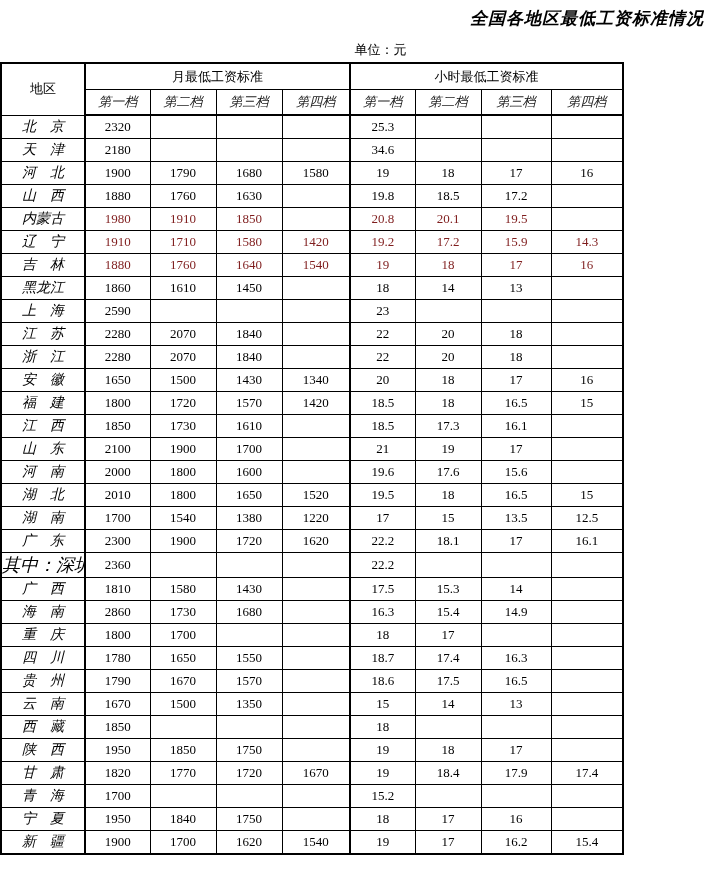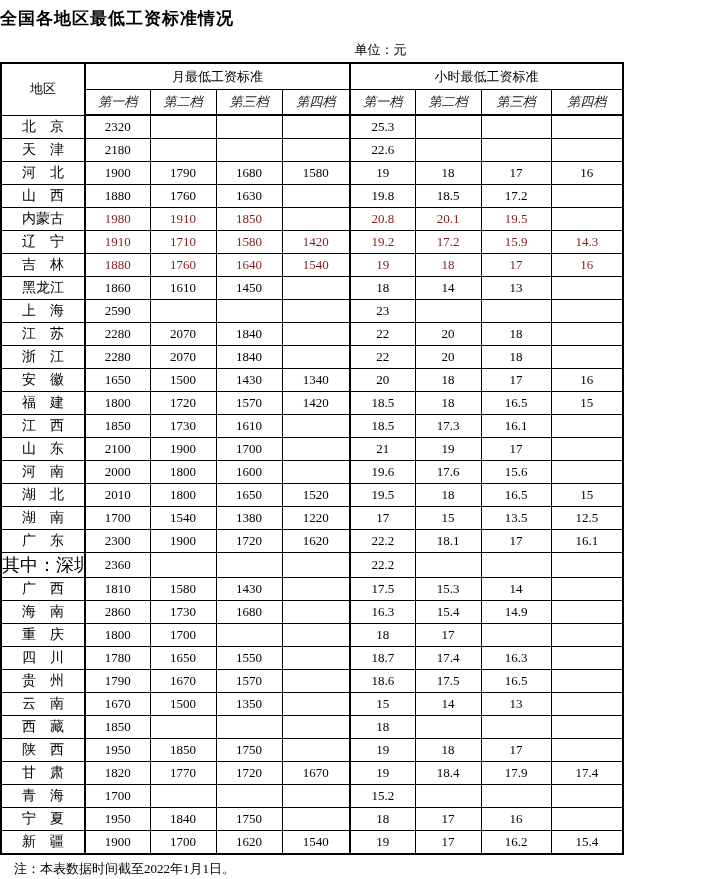--- a/index.html
+++ b/index.html
@@ -5,26 +5,27 @@
   html, body { margin: 0; padding: 0; }
   body {
     width: 704px; height: 879px;
     background: #ffffff;
     font-family: "Liberation Serif", serif;
     color: #000000;
     overflow: hidden;
   }
   .page { width: 704px; height: 879px; position: relative; }
   .title {
-    text-align: left;
+    text-align: right;
     font-family: "Liberation Sans", sans-serif;
     font-weight: bold;
     font-size: 17px;
     padding-top: 7px;
     letter-spacing: 1px;
+    font-style: italic;
   }
   .unit {
     font-size: 13px;
     margin: 11px 0 3px 57px;
     text-align: center;
   }
   table.wage {
     border-collapse: collapse;
     table-layout: fixed;
     width: 622px;
@@ -39,21 +40,21 @@
     white-space: nowrap;
     overflow: hidden;
     height: 22px;
     font-weight: normal;
   }
   thead tr.group-row th { height: 25px; font-size: 13px; }
   thead tr.tier-row th { height: 24px; font-style: italic; color: #1a1a1a; }
   thead tr.tier-row th { border-bottom: 2px solid #000; }
   th.region-head { font-size: 14px; }
   .sec { border-left: 2px solid #000 !important; }
-  td.region { font-size: 14px; }
+  td.region { font-size: 14px; font-style: italic; }
   td.left { text-align: left; padding-left: 1px; font-size: 18px; }
   td.muted { color: #7f1d1d; }
   .note {
     font-size: 13px;
     margin: 5px 0 0 14px;
   }
 </style>
 </head>
 <body>
 
@@ -101,21 +102,21 @@
           <td class=""></td>
           <td class=""></td>
           <td class=""></td>
         </tr>
         <tr>
           <td class="region">天　津</td>
           <td class="sec">2180</td>
           <td class=""></td>
           <td class=""></td>
           <td class=""></td>
-          <td class="sec">22.6</td>
+          <td class="sec">34.6</td>
           <td class=""></td>
           <td class=""></td>
           <td class=""></td>
         </tr>
         <tr>
           <td class="region">河　北</td>
           <td class="sec">1900</td>
           <td class="">1790</td>
           <td class="">1680</td>
           <td class="">1580</td>
@@ -439,14 +440,13 @@
           <td class="">1620</td>
           <td class="">1540</td>
           <td class="sec">19</td>
           <td class="">17</td>
           <td class="">16.2</td>
           <td class="">15.4</td>
         </tr>
       </tbody>
   </table>
 
-  <div class="note">注：本表数据时间截至2022年1月1日。</div>
 </div>
 
 </body></html>

